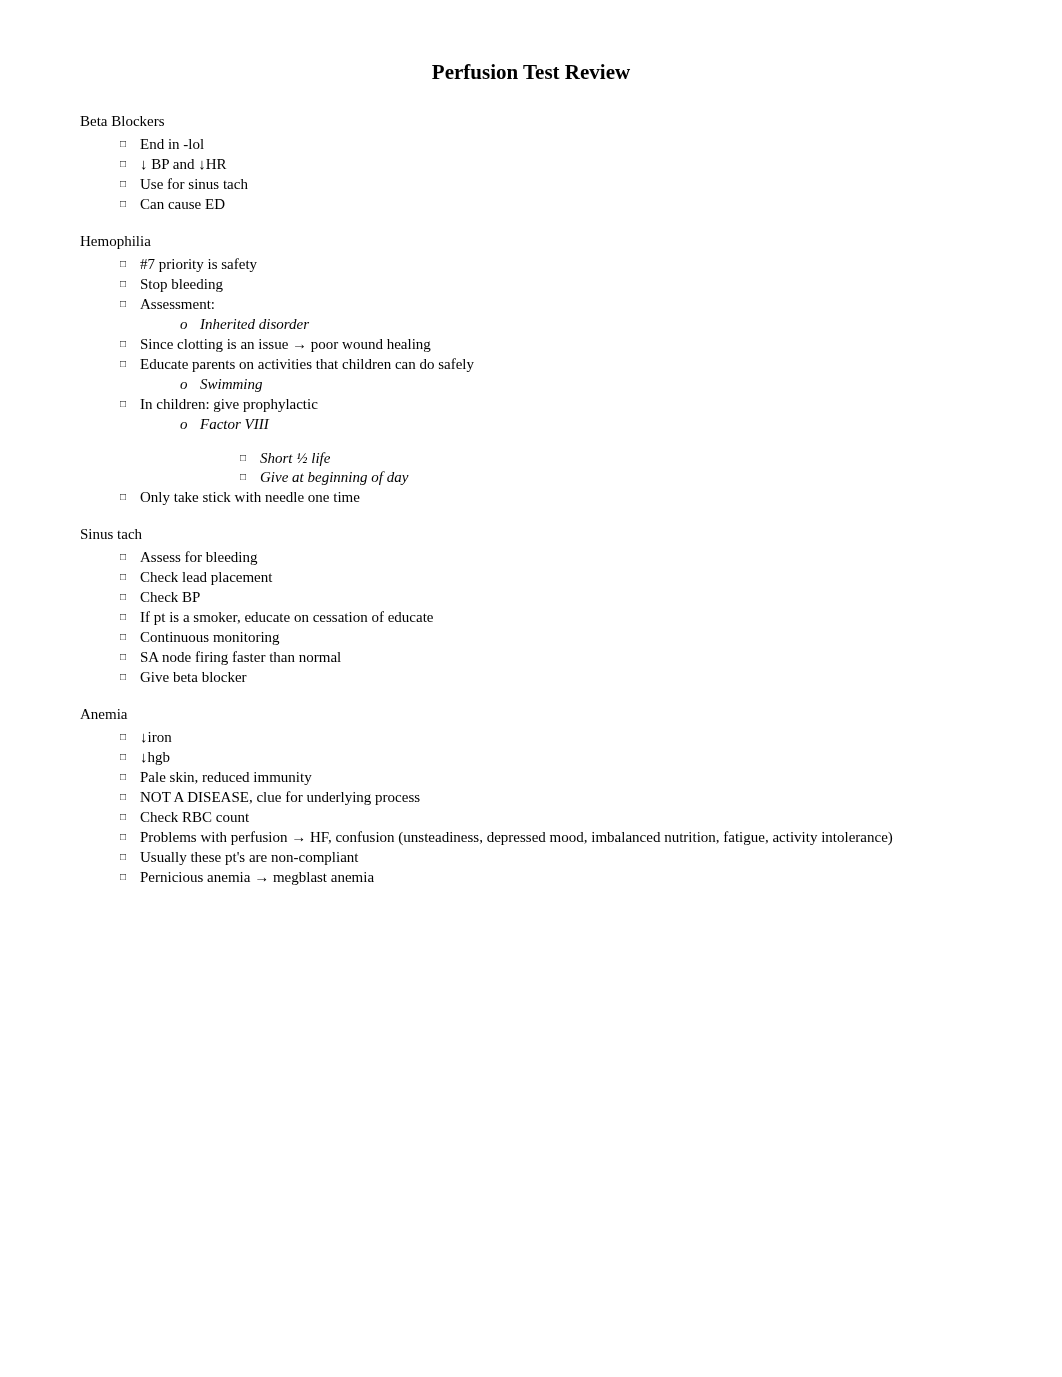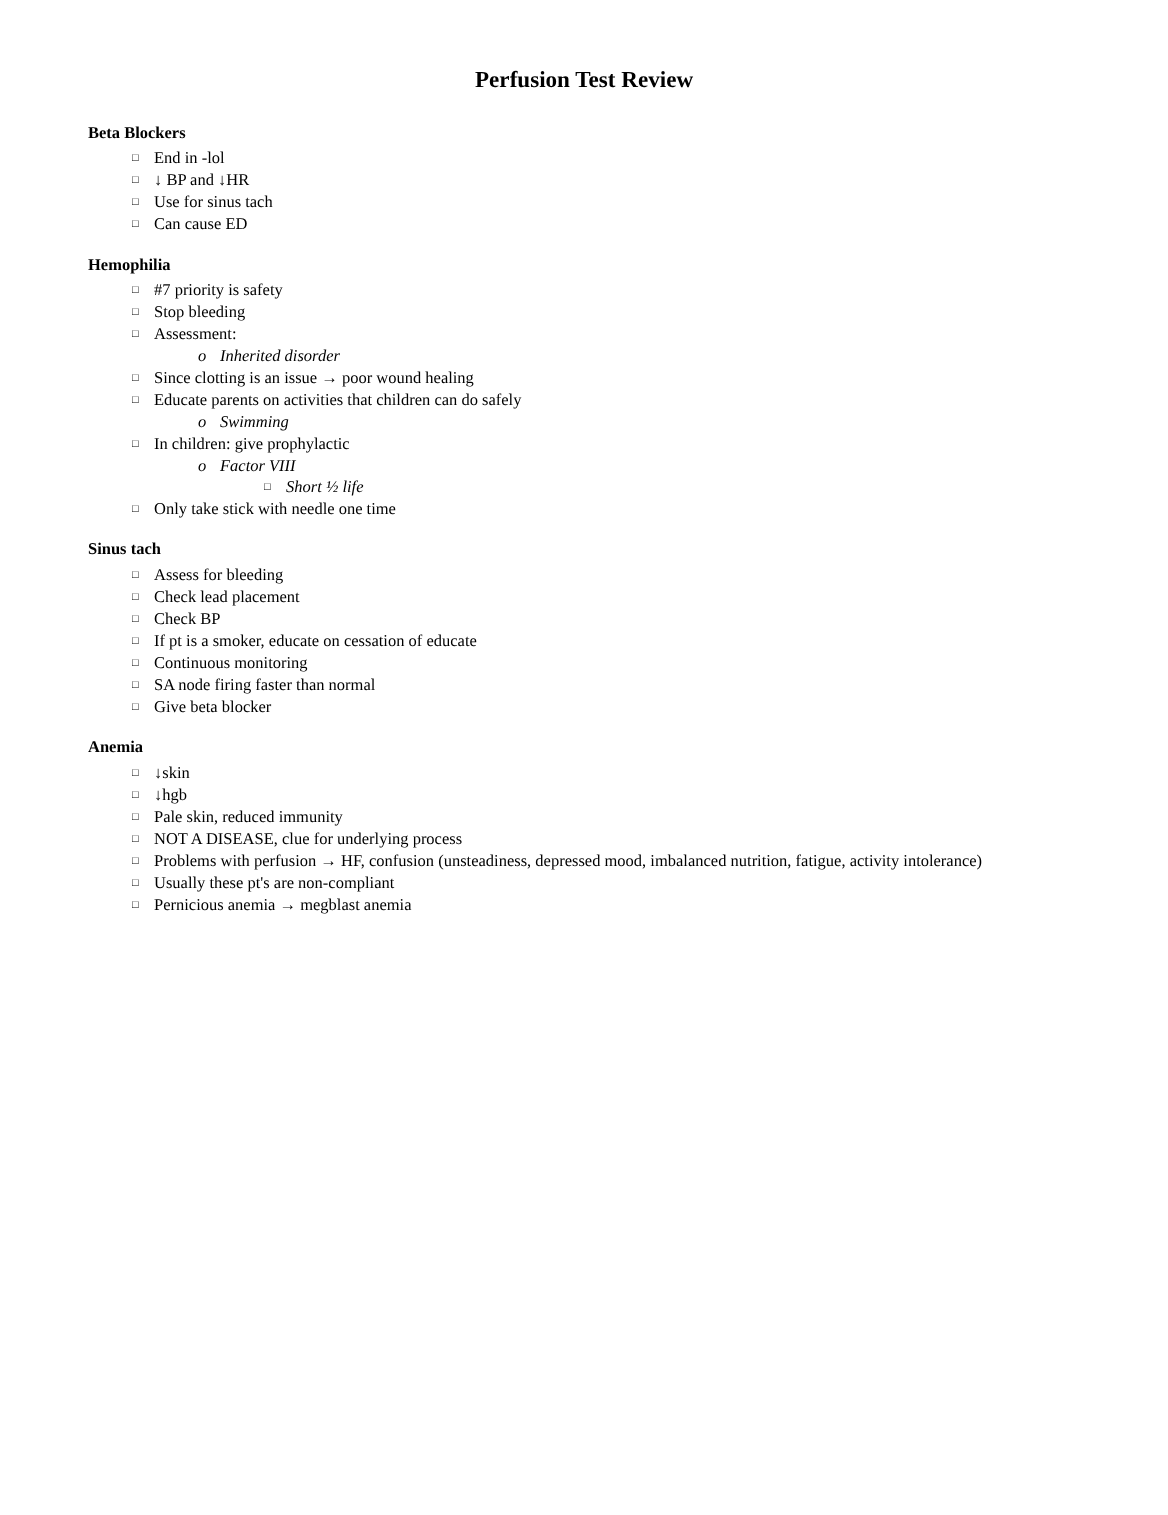--- a/index.html
+++ b/index.html
@@ -17,21 +17,21 @@
       padding: 60px 80px;
     }
     .page-title {
       text-align: center;
       font-size: 21px;
       margin-bottom: 28px;
       font-family: "Times New Roman", Times, serif;
     }
     .section-heading {
       font-size: 15px;
-      font-weight: bold;
+      font-weight: normal;
       margin-bottom: 6px;
       margin-top: 18px;
     }
     ul.level1 {
       list-style: none;
       padding-left: 40px;
       margin-bottom: 4px;
     }
     ul.level1 > li {
       position: relative;
@@ -58,21 +58,21 @@
     }
     ul.level2 > li::before {
       content: "o";
       position: absolute;
       left: 0;
       font-family: "Times New Roman", Times, serif;
     }
     ul.level3 {
       list-style: none;
       padding-left: 40px;
-      margin-top: 2px;
+      margin-top: 17px;
     }
     ul.level3 > li {
       position: relative;
       margin-bottom: 2px;
       padding-left: 20px;
     }
     ul.level3 > li::before {
       content: "\25A1";
       position: absolute;
       left: 0;
@@ -114,20 +114,21 @@
       <li>Educate parents on activities that children can do safely
         <ul class="level2">
           <li>Swimming</li>
         </ul>
       </li>
       <li>In children: give prophylactic
         <ul class="level2">
           <li>Factor VIII
             <ul class="level3">
               <li>Short ½ life</li>
+              <li>Give at beginning of day</li>
             </ul>
           </li>
         </ul>
       </li>
       <li>Only take stick with needle one time</li>
     </ul>
   </div>
 
   <div class="section-block">
     <div class="section-heading">Sinus tach</div>
@@ -138,23 +139,24 @@
       <li>If pt is a smoker, educate on cessation of educate</li>
       <li>Continuous monitoring</li>
       <li>SA node firing faster than normal</li>
       <li>Give beta blocker</li>
     </ul>
   </div>
 
   <div class="section-block">
     <div class="section-heading">Anemia</div>
     <ul class="level1">
-      <li>↓skin</li>
+      <li>↓iron</li>
       <li>↓hgb</li>
       <li>Pale skin, reduced immunity</li>
       <li>NOT A DISEASE, clue for underlying process</li>
+      <li>Check RBC count</li>
       <li>Problems with perfusion → HF, confusion (unsteadiness, depressed mood, imbalanced nutrition, fatigue, activity intolerance)</li>
       <li>Usually these pt's are non-compliant</li>
       <li>Pernicious anemia → megblast anemia</li>
     </ul>
   </div>
 
 </div>
 
 </body></html>

